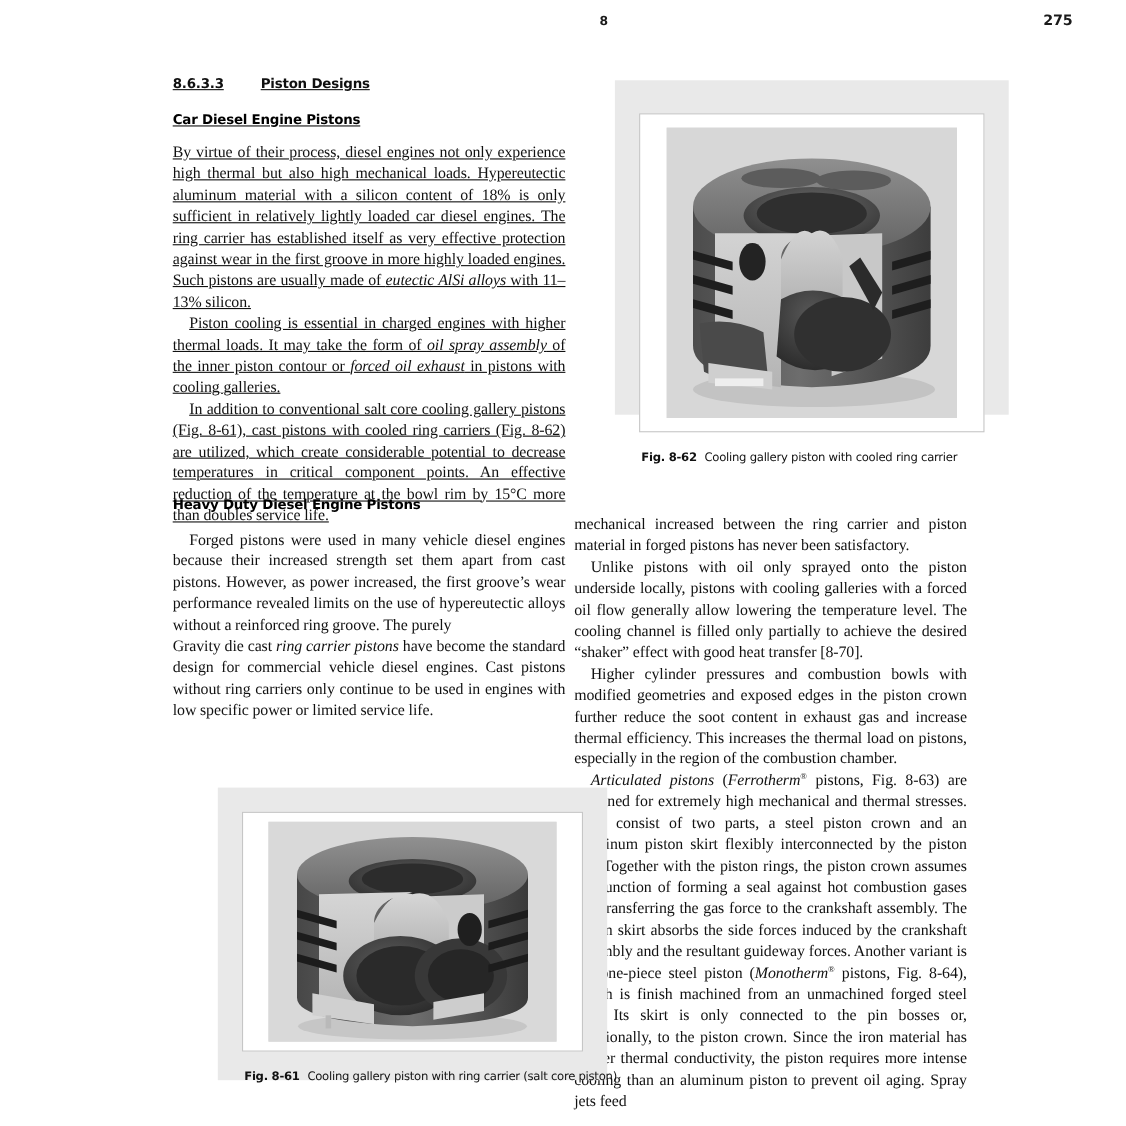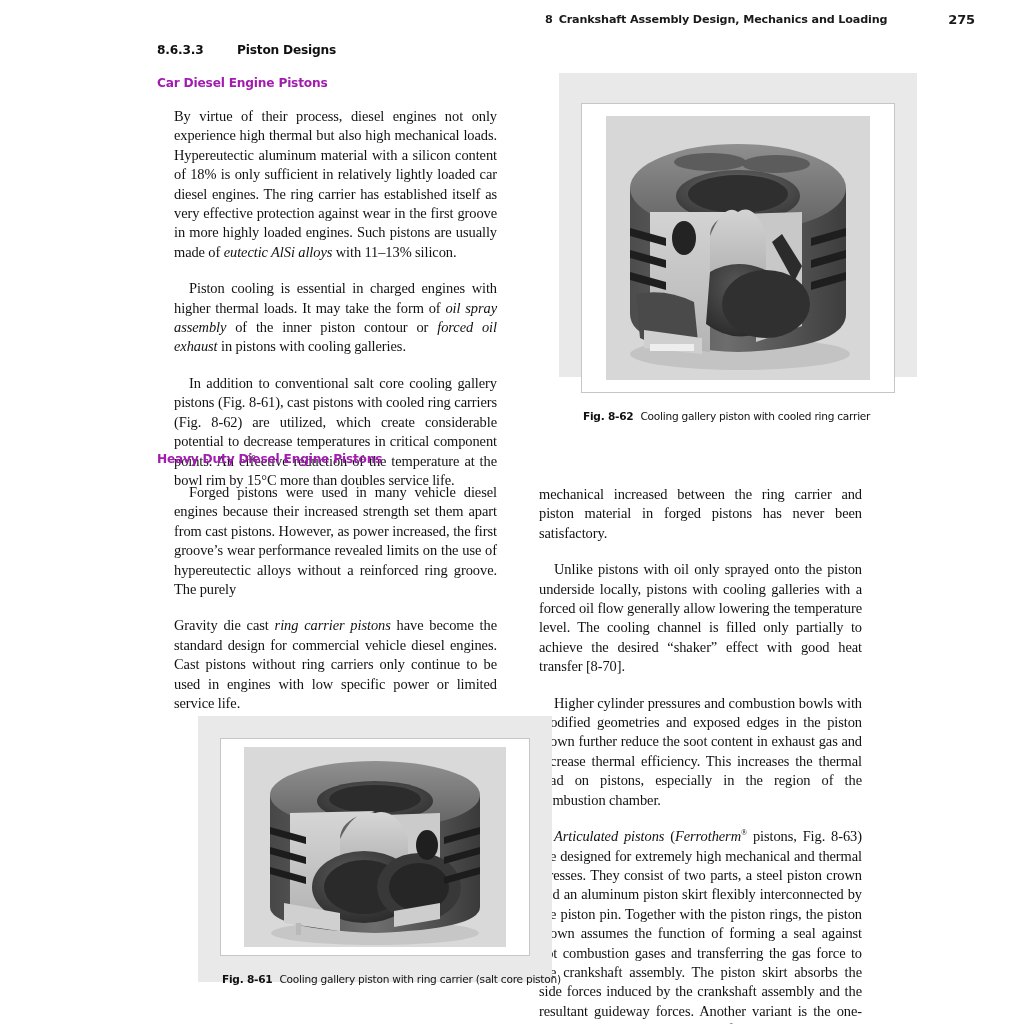--- a/index.html
+++ b/index.html
@@ -41,21 +41,21 @@
   }
 
   
   .col {
     position: absolute;
     width: 355px;
   }
   .col-left  { left: 157px; }
   .col-right { left: 522px; }
 
-  .col-left-top    { top: 43px;  width: 357px; }
+  .col-left-top    { top: 69px;  width: 357px; text-decoration: underline; }
   .col-left-bottom { top: 452px; width: 357px; }
   .col-right-body  { top: 468px; width: 357px; }
 
   
   h3.sec-head {
     font-family: "DejaVu Sans", "Liberation Sans", sans-serif;
     font-size: 12.2px;
     font-weight: bold;
     letter-spacing: -0.2px;
     margin: 0 0 19px 0;
@@ -63,27 +63,27 @@
     color: #101010;
   }
   h3.sec-head .sec-num { width: 80px; flex: 0 0 80px; }
 
   h4.sub-head {
     font-family: "DejaVu Sans", "Liberation Sans", sans-serif;
     font-size: 12.2px;
     font-weight: bold;
     letter-spacing: -0.2px;
     margin: 0 0 14px 0;
-    color: #a21caf;
+    color: #000000;
   }
   h4.sub-head.second { margin-bottom: 16px; }
 
   
   p.body {
-    margin: 17px;
+    margin: 0;
     text-align: justify;
     text-justify: inter-word;
     font-size: 14.45px;
     line-height: 19.4px;
     letter-spacing: -0.08px;
     word-spacing: -0.1px;
     hyphens: manual;
   }
   p.body.indent { text-indent: 15px; }
   p.body + p.body { margin-top: 0; }
@@ -157,21 +157,20 @@
   }
   #fig-8-61 figcaption { left: 24px; top: 257px; }
 </style>
 </head>
 <body>
 
 <div class="page">
 
   <div class="running-head">
     <span class="rh-num">8</span>
-    <span class="rh-title">Crankshaft Assembly Design, Mechanics and Loading</span>
     <span class="rh-page">275</span>
   </div>
 
   <div class="col col-left col-left-top">
 
     <h3 class="sec-head">
       <span class="sec-num">8.6.3.3</span>
       <span>Piston Designs</span>
     </h3>
 

